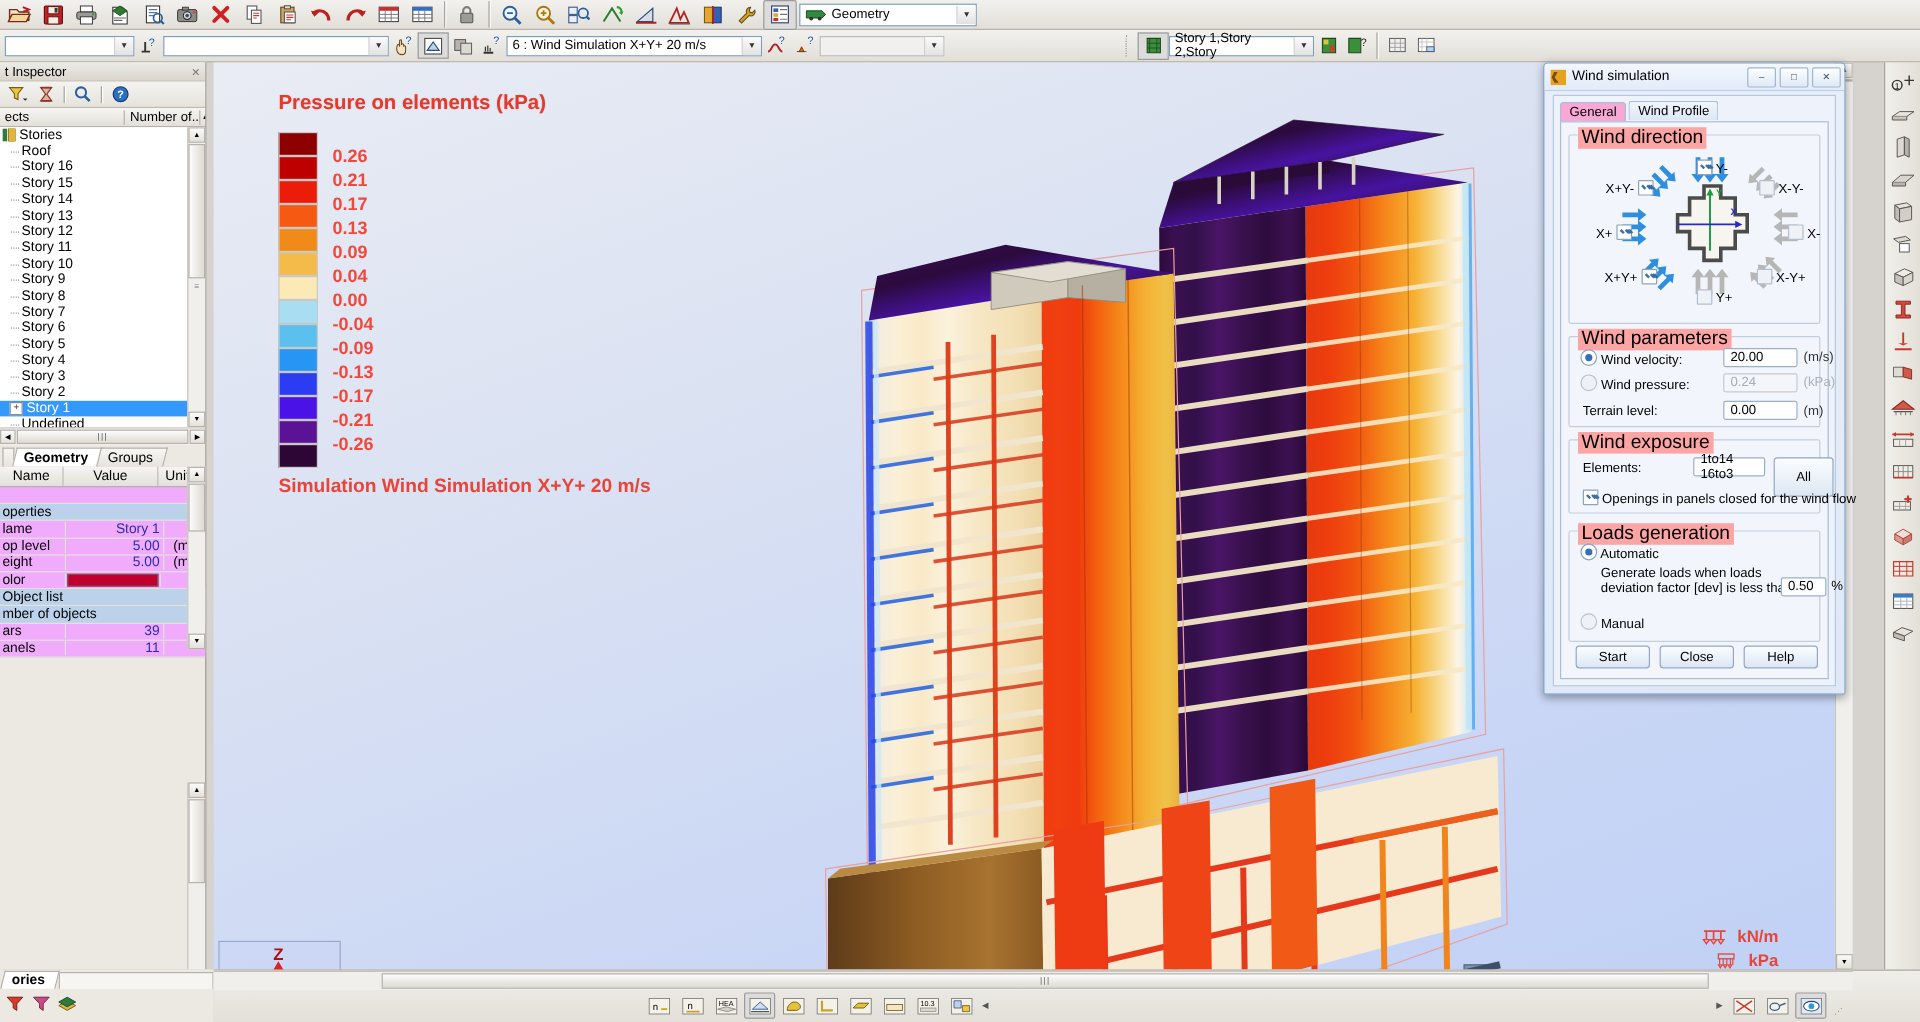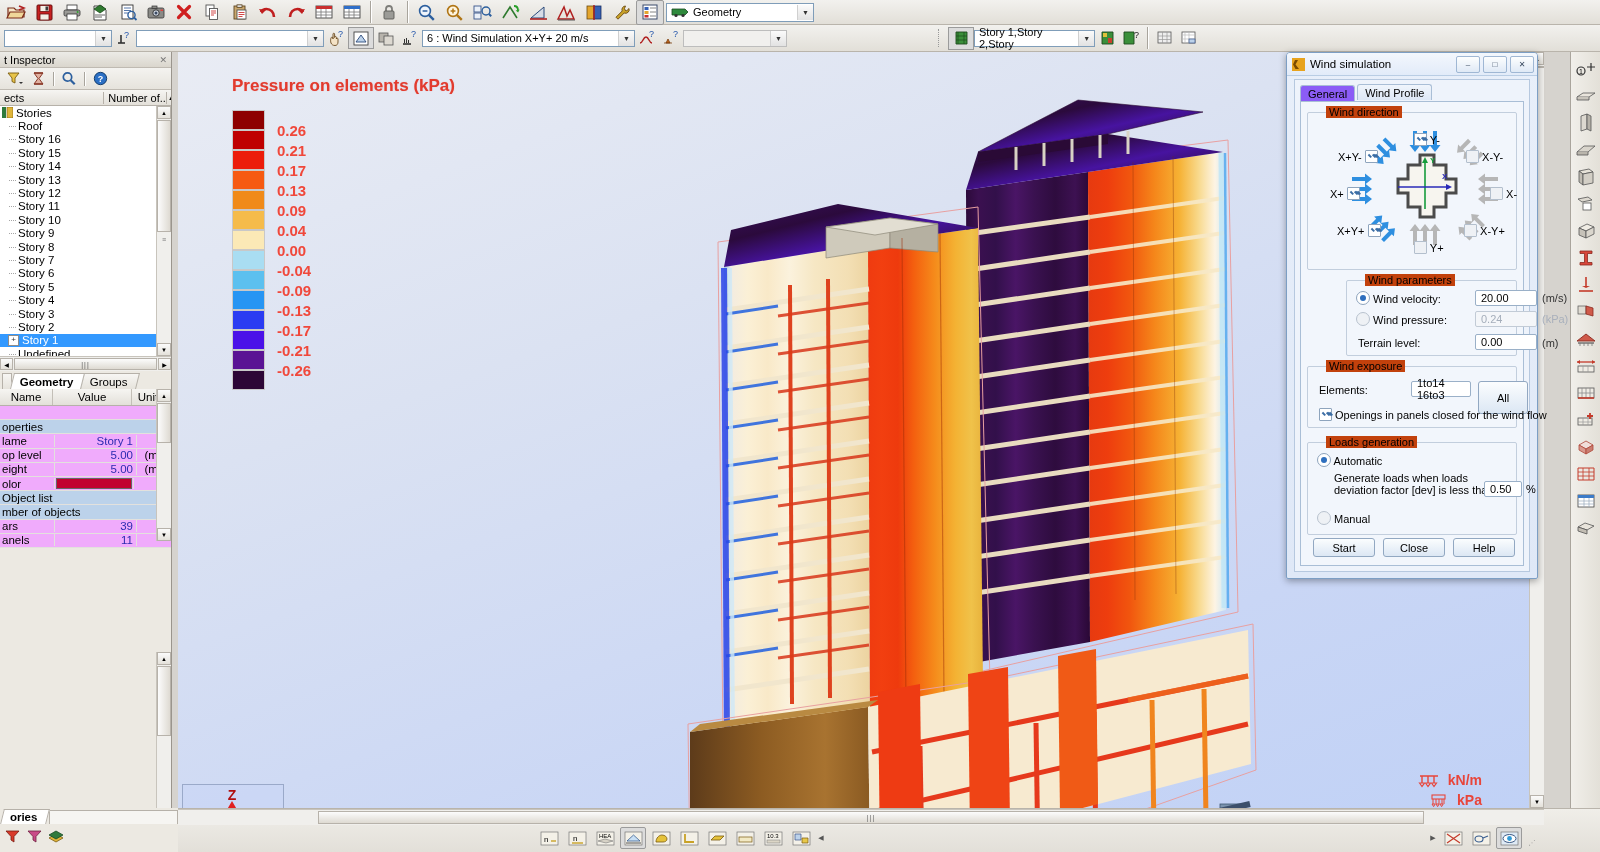--- a/index.html
+++ b/index.html
@@ -120,26 +120,26 @@
   #dlg-title .t{font-size:11.5px;}
   .wbtn{width:22px;height:15px;border:1px solid #9fb7d4;border-radius:2px;
     background:linear-gradient(#fdfefe,#dfe9f6);display:flex;align-items:center;justify-content:center;
     font-size:8px;color:#3a4a60;}
   #dlg-body{position:absolute;left:7px;top:26px;right:7px;bottom:6px;
     background:#eef3fb;border:1px solid #b6c8df;box-sizing:border-box;}
   .dtabs{height:16px;display:flex;align-items:flex-end;padding-left:5px;margin-top:4px;}
   .dtab{height:15px;padding:0 7px;font-size:11px;display:flex;align-items:center;
     border:1px solid #a9bed6;border-bottom:none;border-radius:3px 3px 0 0;
     background:linear-gradient(#f0f5fc,#dde7f5);margin-right:2px;}
-  .dtab.active{background:#8b5cf6;position:relative;top:1px;}
+  .dtab.active{background:#f9a8d4;position:relative;top:1px;}
   .dpanel{position:absolute;left:5px;right:5px;top:21px;bottom:5px;border:1px solid #a9bed6;
     background:#f2f6fc;box-sizing:border-box;}
 
   .gbox{position:absolute;border:1px solid #c2cedd;border-radius:2px;box-sizing:border-box;}
-  .gleg{position:absolute;top:-7px;left:18px;background:#c2410c;padding:0 3px;font-size:11px;}
+  .gleg{position:absolute;top:-7px;left:7px;background:#fca5a5;padding:0 3px;font-size:16px;}
 
   .cbx{display:inline-block;width:11px;height:11px;border:1px solid #8ea4bd;background:#fff;
        vertical-align:-2px;position:relative;border-radius:1px;}
   .cbx.ck::after{content:"";position:absolute;left:2px;top:4px;width:4px;height:1.5px;background:#3c6ea5;
        transform:rotate(45deg);box-shadow:3px -3px 0 0 #3c6ea5,4px -4px 0 0 #3c6ea5,5px -5px 0 0 #3c6ea5;}
   .cbx.dim{background:#eef1f5;border-color:#b3bfcd;}
   .rdo{display:inline-block;width:12px;height:12px;border:1px solid #8ea4bd;background:#fff;
        border-radius:50%;vertical-align:-2px;position:relative;}
   .rdo.on::after{content:"";position:absolute;left:3px;top:3px;width:6px;height:6px;border-radius:50%;
        background:#2f6fbe;}
@@ -965,20 +965,21 @@
           <span class="lglb">-0.21</span>
         </div>
         <div class="lgrow">
           <span class="lgsw" style="background:#5a1394"></span>
           <span class="lglb">-0.26</span>
         </div>
         <div class="lgrow">
           <span class="lgsw" style="background:#2d0636"></span>
         </div>
       </div>
+    <div class="sim-caption">Simulation Wind Simulation X+Y+ 20 m/s</div>
 
     <div class="unit-list">
       <div class="unit-row">
         <svg width="26" height="15" viewBox="0 0 26 15">
             <path d="M3 3h18M5 3v7M11 3v7M17 3v7" stroke="#e8453a" stroke-width="1.4" fill="none"></path>
             <path d="M2.5 10l2.5 3.5L7.5 10zM8.5 10l2.5 3.5L13.5 10zM14.5 10l2.5 3.5L19.5 10z" fill="none" stroke="#e8453a" stroke-width="1.2"></path>
           </svg>
         <span>kN/m</span>
       </div>
       <div class="unit-row">
@@ -1150,21 +1151,21 @@
           <div class="lbl" style="left:156px;top:111px;">
             <span class="cbx dim"></span>
             <span>X-Y+</span>
           </div>
           <div class="lbl" style="left:106px;top:128px;">
             <span class="cbx dim"></span>
             <span>Y+</span>
           </div>
         </div>
 
-        <div class="gbox" style="left:6px;top:178px;right:6px;height:76px;margin-left:39px;">
+        <div class="gbox" style="left:6px;top:178px;right:6px;height:76px;">
           <span class="gleg">Wind parameters</span>
 
           <div class="lbl" style="left:9px;top:10px;">
             <span class="rdo on"></span>
             <span>Wind velocity:</span>
           </div>
           <div class="field" style="position:absolute;left:128px;top:9px;width:62px;">
             <span>20.00</span>
           </div>
           <span class="lbl unit" style="left:195px;top:11px;">(m/s)</span>

